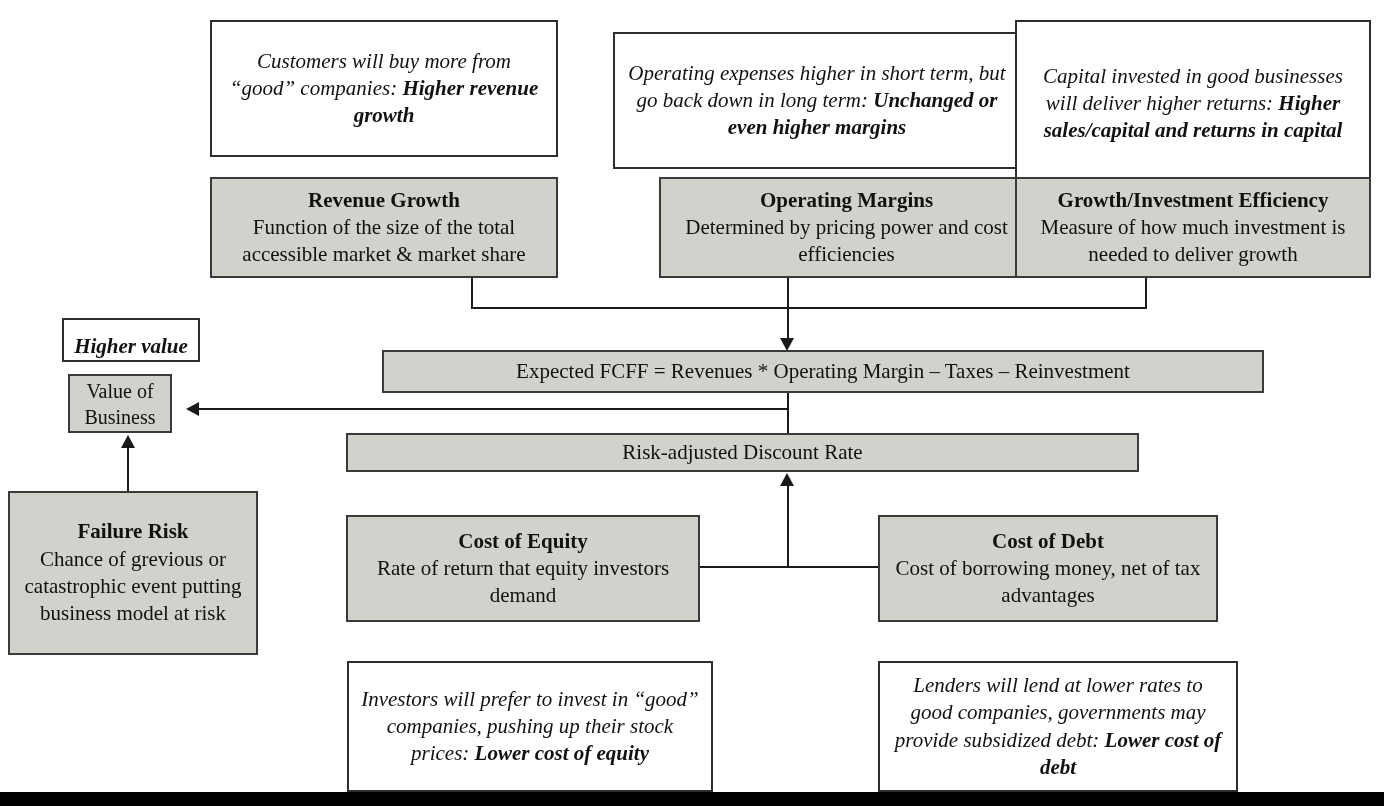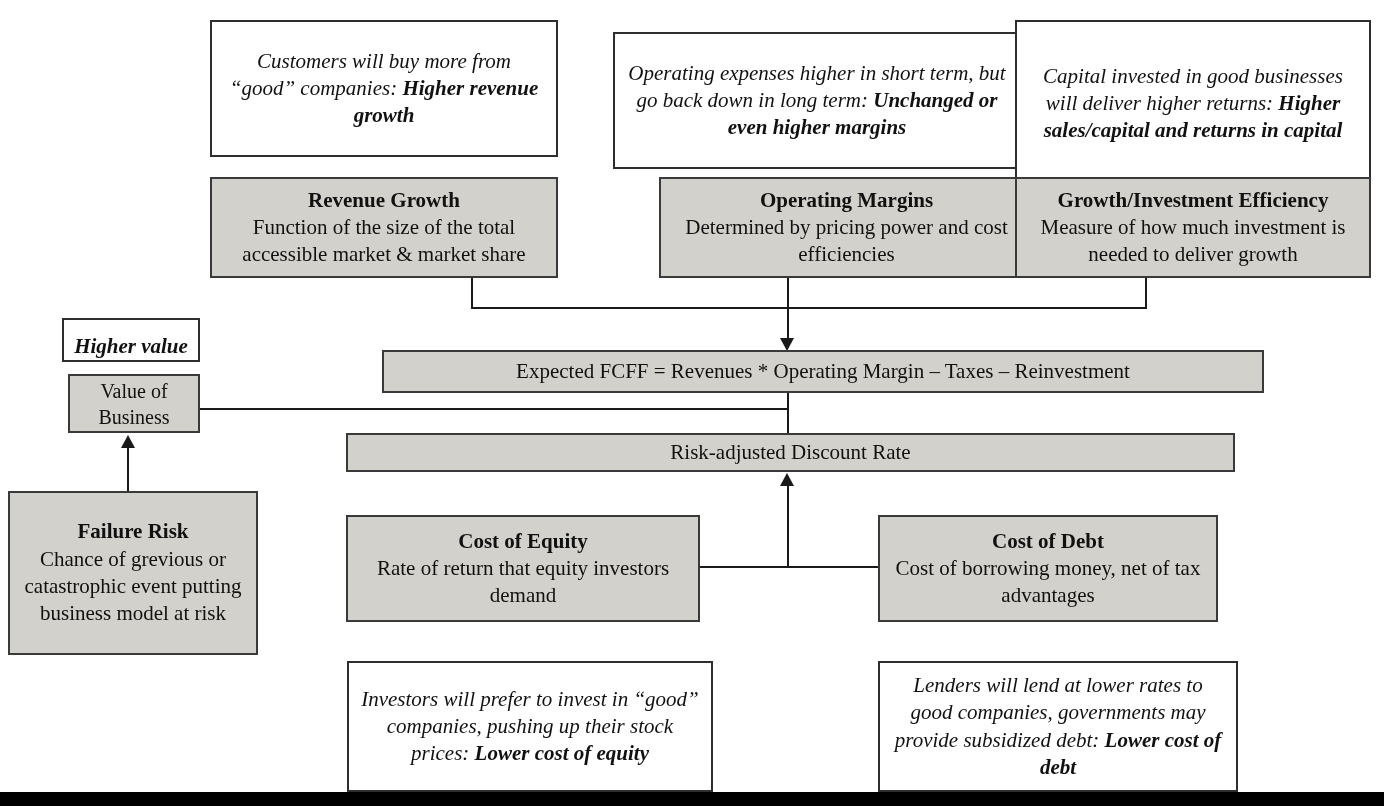--- a/index.html
+++ b/index.html
@@ -61,32 +61,32 @@
   <div class="arrow arrow-down" style="left:780px; top:338px;"></div>
 
   <div class="box gray-box bar" style="left:346px; top:350px; width:882px; height:43px;margin-left:36px;">
     <span>Expected FCFF = Revenues * Operating Margin – Taxes – Reinvestment</span>
   </div>
 
   <div class="vline" style="left:787px; top:393px; width:2px; height:40px;"></div>
   <div class="hline" style="left:198px; top:408px; width:591px; height:2px;"></div>
   <div class="arrow arrow-left" style="left:186px; top:402px;"></div>
 
-  <div class="box gray-box bar" style="left:346px; top:433px; width:889px; height:39px;">
+  <div class="box gray-box bar" style="left:346px; top:433px; width:793px; height:39px;">
     <span>Risk-adjusted Discount Rate</span>
   </div>
 
   <div class="arrow arrow-up" style="left:780px; top:473px;"></div>
   <div class="vline" style="left:787px; top:485px; width:2px; height:82px;"></div>
   <div class="hline" style="left:700px; top:566px; width:178px; height:2px;"></div>
 
   <div class="box white-note bold-italic" style="left:62px; top:318px; width:138px; height:44px; padding:0 6px;justify-content:flex-end;">
     <span>Higher value</span>
   </div>
-  <div class="box gray-box" style="left:68px; top:374px; width:132px; height:59px; font-size:20px; padding:0 8px;">
+  <div class="box gray-box" style="left:68px; top:374px; width:104px; height:59px; font-size:20px; padding:0 8px;">
     <span>Value of Business</span>
   </div>
   <div class="arrow arrow-up" style="left:121px; top:435px;"></div>
   <div class="vline" style="left:127px; top:448px; width:2px; height:43px;"></div>
 
   <div class="box gray-box" style="left:8px; top:491px; width:250px; height:164px;">
     <div class="title">Failure Risk</div>
     <div>Chance of grevious or catastrophic event putting business model at risk</div>
   </div>
 

